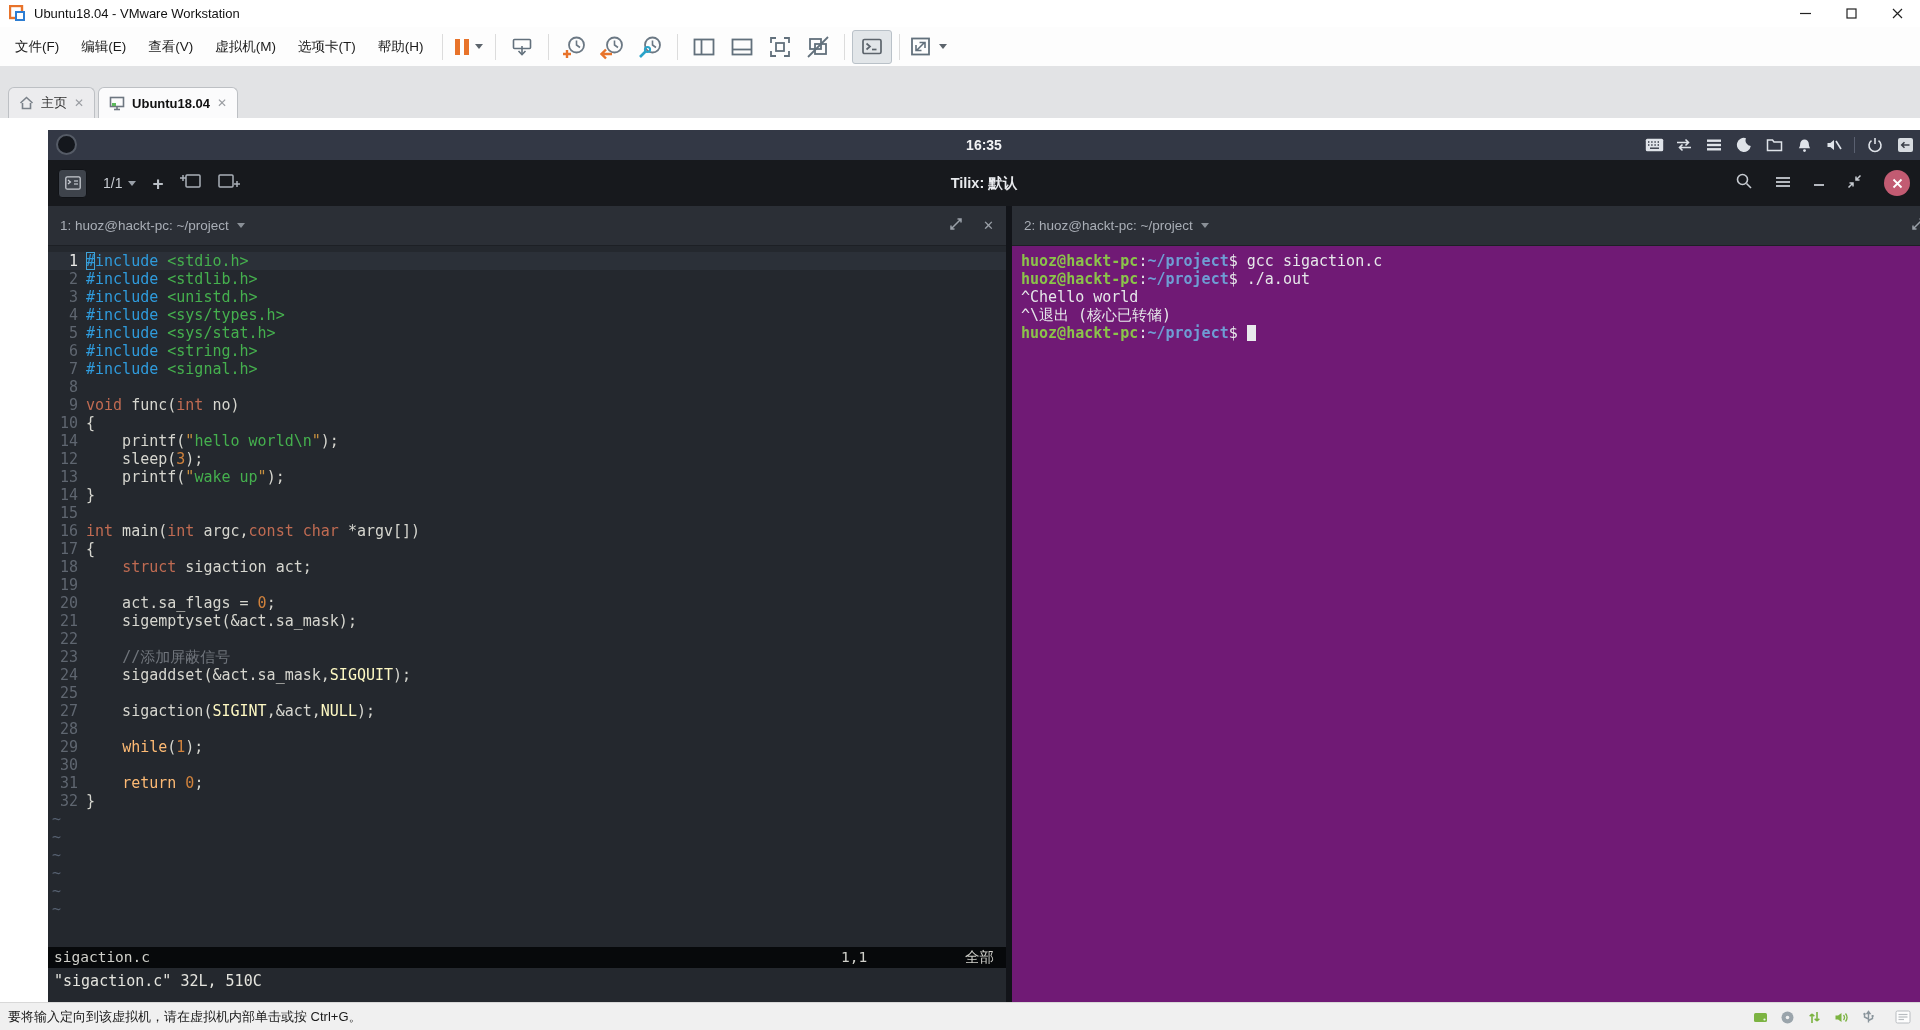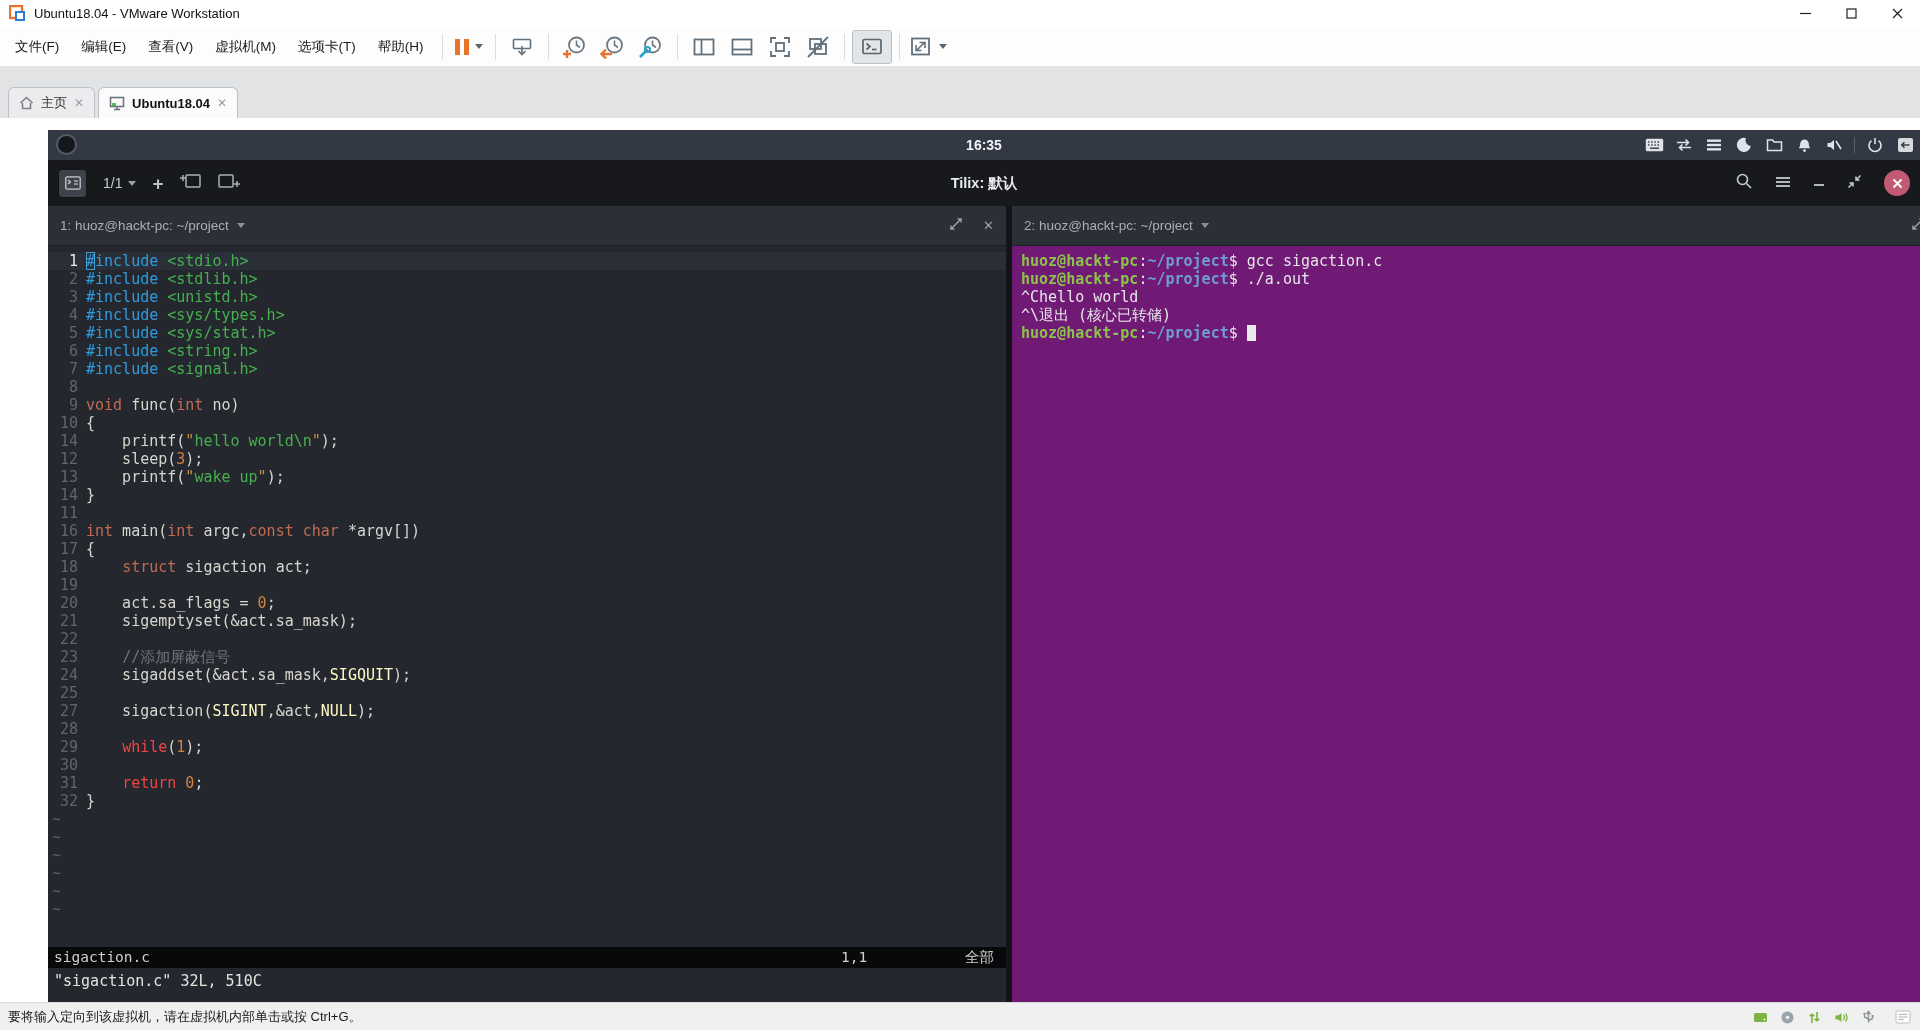--- a/index.html
+++ b/index.html
@@ -71,21 +71,21 @@
   
   .term{font-family:"DejaVu Sans Mono","Liberation Mono",monospace;font-size:15px;line-height:18px;color:#d6d6cf;}
   #vimwrap{position:absolute;top:39px;left:0;right:0;bottom:0;overflow:hidden;}
   #vimbuf{padding-top:7px;}
   .cl{height:18px;white-space:pre;}
   .cl.cur{background:#2b3038;}
   .lnum{display:inline-block;width:30px;text-align:right;margin-right:8px;color:#5f6670;}
   .lnum.lncur{color:#e8e8e6;}
   .tilde{display:inline-block;margin-left:4px;color:#566070;}
   .sg.pp{color:#2f9bdc;} .sg.str{color:#45b04e;} .sg.q{color:#c9913f;}
-  .sg.type{color:#c06b52;} .sg.stmt{color:#ef4444;} .sg.cst{color:#fef9c3;}
+  .sg.type{color:#c06b52;} .sg.stmt{color:#fdba74;} .sg.cst{color:#fef9c3;}
   .sg.num{color:#d0823c;} .sg.com{color:#70757c;} .sg.t{color:#d6d6cf;}
   .sg.cursor{outline:1px solid #3fa3d8;outline-offset:-1px;}
   .vim-status{position:absolute;left:0;right:0;bottom:42px;height:21px;background:#07090b;color:#d0d0ca;
               font-family:"DejaVu Sans Mono","Liberation Mono",monospace;font-size:14.5px;line-height:21px;}
   .vim-status .fn{position:absolute;left:6px;}
   .vim-status .pos{position:absolute;left:793px;}
   .vim-status .all{position:absolute;right:12px;}
   .vim-msg{position:absolute;left:6px;bottom:19px;height:20px;line-height:20px;color:#e4e4de;
            font-family:"DejaVu Sans Mono","Liberation Mono",monospace;font-size:15px;white-space:pre;}
 
@@ -410,21 +410,21 @@
               <div class="cl"><span class="lnum">5</span><span class="sg pp">#include</span><span class="sg t"> </span><span class="sg str">&lt;sys/stat.h&gt;</span></div>
               <div class="cl"><span class="lnum">6</span><span class="sg pp">#include</span><span class="sg t"> </span><span class="sg str">&lt;string.h&gt;</span></div>
               <div class="cl"><span class="lnum">7</span><span class="sg pp">#include</span><span class="sg t"> </span><span class="sg str">&lt;signal.h&gt;</span></div>
               <div class="cl"><span class="lnum">8</span></div>
               <div class="cl"><span class="lnum">9</span><span class="sg type">void</span><span class="sg t"> func(</span><span class="sg type">int</span><span class="sg t"> no)</span></div>
               <div class="cl"><span class="lnum">10</span><span class="sg t">{</span></div>
               <div class="cl"><span class="lnum">14</span><span class="sg t">    printf(</span><span class="sg q">"</span><span class="sg str">hello world\n</span><span class="sg q">"</span><span class="sg t">);</span></div>
               <div class="cl"><span class="lnum">12</span><span class="sg t">    sleep(</span><span class="sg num">3</span><span class="sg t">);</span></div>
               <div class="cl"><span class="lnum">13</span><span class="sg t">    printf(</span><span class="sg q">"</span><span class="sg str">wake up</span><span class="sg q">"</span><span class="sg t">);</span></div>
               <div class="cl"><span class="lnum">14</span><span class="sg t">}</span></div>
-              <div class="cl"><span class="lnum">11</span></div>
+              <div class="cl"><span class="lnum">15</span></div>
               <div class="cl"><span class="lnum">16</span><span class="sg type">int</span><span class="sg t"> main(</span><span class="sg type">int</span><span class="sg t"> argc,</span><span class="sg type">const</span><span class="sg t"> </span><span class="sg type">char</span><span class="sg t"> *argv[])</span></div>
               <div class="cl"><span class="lnum">17</span><span class="sg t">{</span></div>
               <div class="cl"><span class="lnum">18</span><span class="sg t">    </span><span class="sg type">struct</span><span class="sg t"> sigaction act;</span></div>
               <div class="cl"><span class="lnum">19</span></div>
               <div class="cl"><span class="lnum">20</span><span class="sg t">    act.sa_flags = </span><span class="sg num">0</span><span class="sg t">;</span></div>
               <div class="cl"><span class="lnum">21</span><span class="sg t">    sigemptyset(&amp;act.sa_mask);</span></div>
               <div class="cl"><span class="lnum">22</span></div>
               <div class="cl"><span class="lnum">23</span><span class="sg t">    </span><span class="sg com">//添加屏蔽信号</span></div>
               <div class="cl"><span class="lnum">24</span><span class="sg t">    sigaddset(&amp;act.sa_mask,</span><span class="sg cst">SIGQUIT</span><span class="sg t">);</span></div>
               <div class="cl"><span class="lnum">25</span></div>

